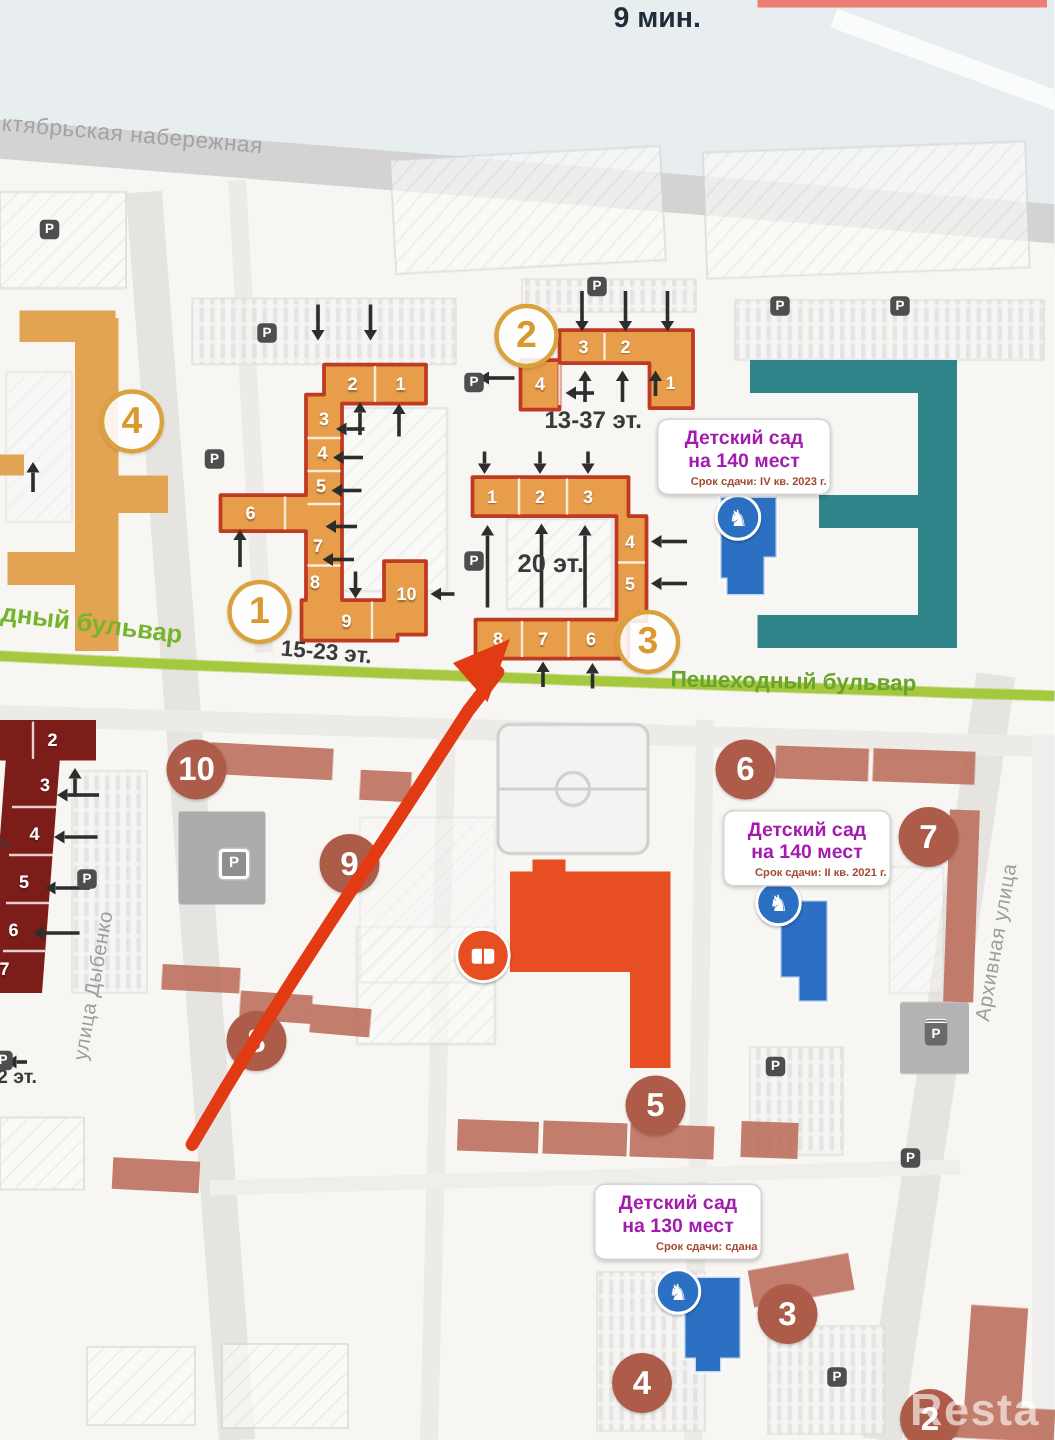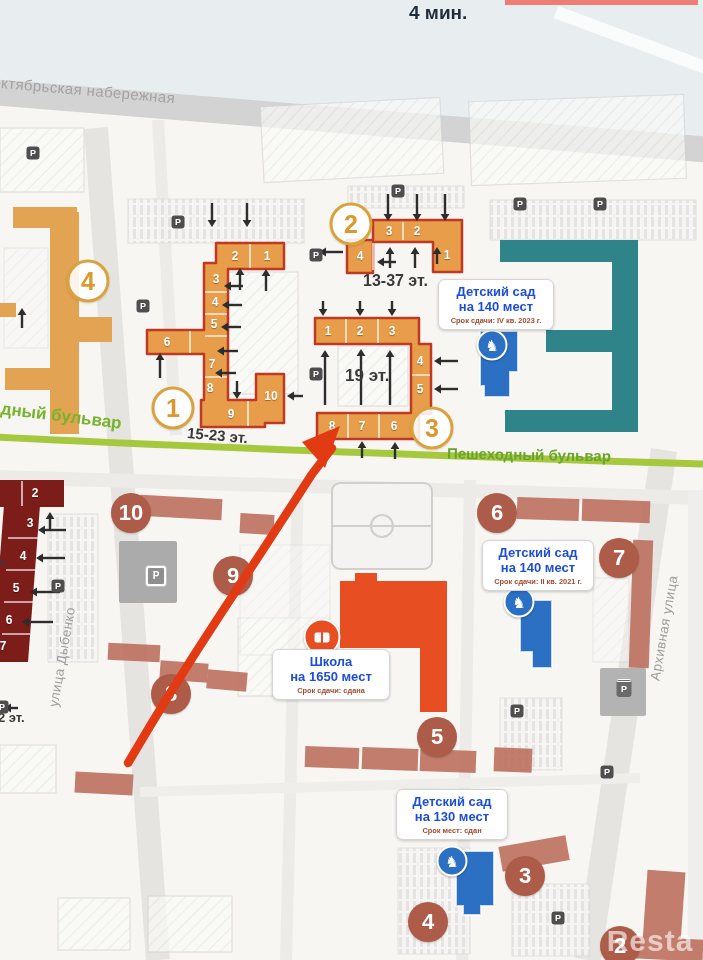--- a/index.html
+++ b/index.html
@@ -20,22 +20,22 @@
   .flabel{position:absolute;color:#3a3a3a;font-weight:bold;white-space:nowrap;transform-origin:0 0;}
   .secnum{position:absolute;transform:translate(-50%,-50%);color:#fff;font-weight:bold;font-size:12px;
           text-shadow:0 1px 1px rgba(0,0,0,.35);line-height:1;}
   .circle{position:absolute;border-radius:50%;display:flex;align-items:center;justify-content:center;
           transform:translate(-50%,-50%);font-weight:bold;line-height:1;}
   .cnew{width:37px;height:37px;background:rgba(255,255,255,.88);border:3px solid #d9a23e;color:#d9992f;
         font-size:25px;box-shadow:0 1px 2px rgba(0,0,0,.15);}
   .cbuilt{width:40px;height:40px;background:#ad5c4a;color:#fff;font-size:22px;box-shadow:0 1px 2px rgba(0,0,0,.2);}
   .ibox{position:absolute;background:#fff;border:1px solid #d5d5d5;border-radius:7px;
         box-shadow:0 1px 3px rgba(0,0,0,.2);text-align:center;padding:5px 2px 4px;}
-  .ibox .t{font-size:13px;font-weight:bold;color:#1d4ed8;line-height:1.12;}
-  .ibox .s{font-size:7.4px;font-weight:bold;color:#a14a30;margin-top:2px;white-space:nowrap;}
+  .ibox .t{font-size:13px;font-weight:bold;color:#a21caf;line-height:1.12;}
+  .ibox .s{font-size:7.4px;font-weight:bold;color:#a14a30;margin-top:2px;white-space:nowrap;text-align:right;}
   .pico{position:absolute;transform:translate(-50%,-50%);width:13px;height:13px;background:#4e4e4e;
         border-radius:3px;color:#fff;font-size:9px;font-weight:bold;display:flex;align-items:center;
         justify-content:center;line-height:1;}
   .pico.pg{width:16px;height:16px;background:#8f8f8f;border:2px solid #fff;box-shadow:0 0 0 1px #c2c2c2;font-size:10px;}
   .pico.pr{width:15px;height:15px;background:#6a6a6a;border-top:3px double #fff;font-size:9px;}
   .horse{position:absolute;transform:translate(-50%,-50%);width:27px;height:27px;border-radius:50%;
          background:#2c70c4;border:2.5px solid #fff;box-shadow:0 1px 2px rgba(0,0,0,.3);color:#fff;
          display:flex;align-items:center;justify-content:center;font-size:15px;
          font-family:"DejaVu Sans",sans-serif;}
   .book{position:absolute;transform:translate(-50%,-50%);width:33px;height:33px;border-radius:50%;
@@ -318,21 +318,21 @@
       </g>
   </svg>
 
   <div class="layer z2" id="marker-layer">
     <div class="street emb">ктябрьская набережная</div>
     <div class="street dyb">улица Дыбенко</div>
     <div class="street ark">Архивная улица</div>
     <div class="blvd left">дный бульвар</div>
     <div class="blvd right">Пешеходный бульвар</div>
   <div class="flabel" style="left: 363px; top: 272px; font-size: 16px; transform: rotate(0deg);">13-37 эт.</div>
-      <div class="flabel" style="left: 345px; top: 366px; font-size: 17px; transform: rotate(0deg);">19 эт.</div>
+      <div class="flabel" style="left: 345px; top: 366px; font-size: 17px; transform: rotate(0deg);">20 эт.</div>
       <div class="flabel" style="left: 188px; top: 424px; font-size: 15px; transform: rotate(5deg);">15-23 эт.</div>
       <div class="flabel" style="left: -2px; top: 710px; font-size: 13px; transform: rotate(0deg);">2 эт.</div>
       <div class="flabel" style="left: 0px; top: 556px; font-size: 11px; transform: rotate(0deg);">т.</div>
       <div class="secnum" style="left: 360px; top: 256px;">4</div>
       <div class="secnum" style="left: 389px; top: 231px;">3</div>
       <div class="secnum" style="left: 417px; top: 231px;">2</div>
       <div class="secnum" style="left: 447px; top: 255px;">1</div>
       <div class="secnum" style="left: 235px; top: 256px;">2</div>
       <div class="secnum" style="left: 267px; top: 256px;">1</div>
       <div class="secnum" style="left: 216px; top: 279px;">3</div>
@@ -405,31 +405,26 @@
       <div class="ibox" style="left: 438px; top: 279px; width: 110px;">
         <div class="t">Детский сад</div>
         <div class="t">на 140 мест</div>
         <div class="s">Срок сдачи: IV кв. 2023 г.</div>
       </div>
       <div class="ibox" style="left: 482px; top: 540px; width: 106px;">
         <div class="t">Детский сад</div>
         <div class="t">на 140 мест</div>
         <div class="s">Срок сдачи: II кв. 2021 г.</div>
       </div>
-      <div class="ibox" style="left: 272px; top: 649px; width: 112px;">
-        <div class="t">Школа</div>
-        <div class="t">на 1650 мест</div>
-        <div class="s">Срок сдачи: сдана</div>
-      </div>
       <div class="ibox" style="left: 396px; top: 789px; width: 106px;">
         <div class="t">Детский сад</div>
         <div class="t">на 130 мест</div>
-        <div class="s">Срок мест: сдан</div>
+        <div class="s">Срок сдачи: сдана</div>
       </div>
     </div>
 
   <div class="layer z5" style="pointer-events:none">
     <div class="top-sliver"></div>
-    <div class="walk-time">4 мин.</div>
+    <div class="walk-time">9 мин.</div>
     <div class="watermark">Resta</div>
   </div>
 
 </div>
 
 </body></html>

